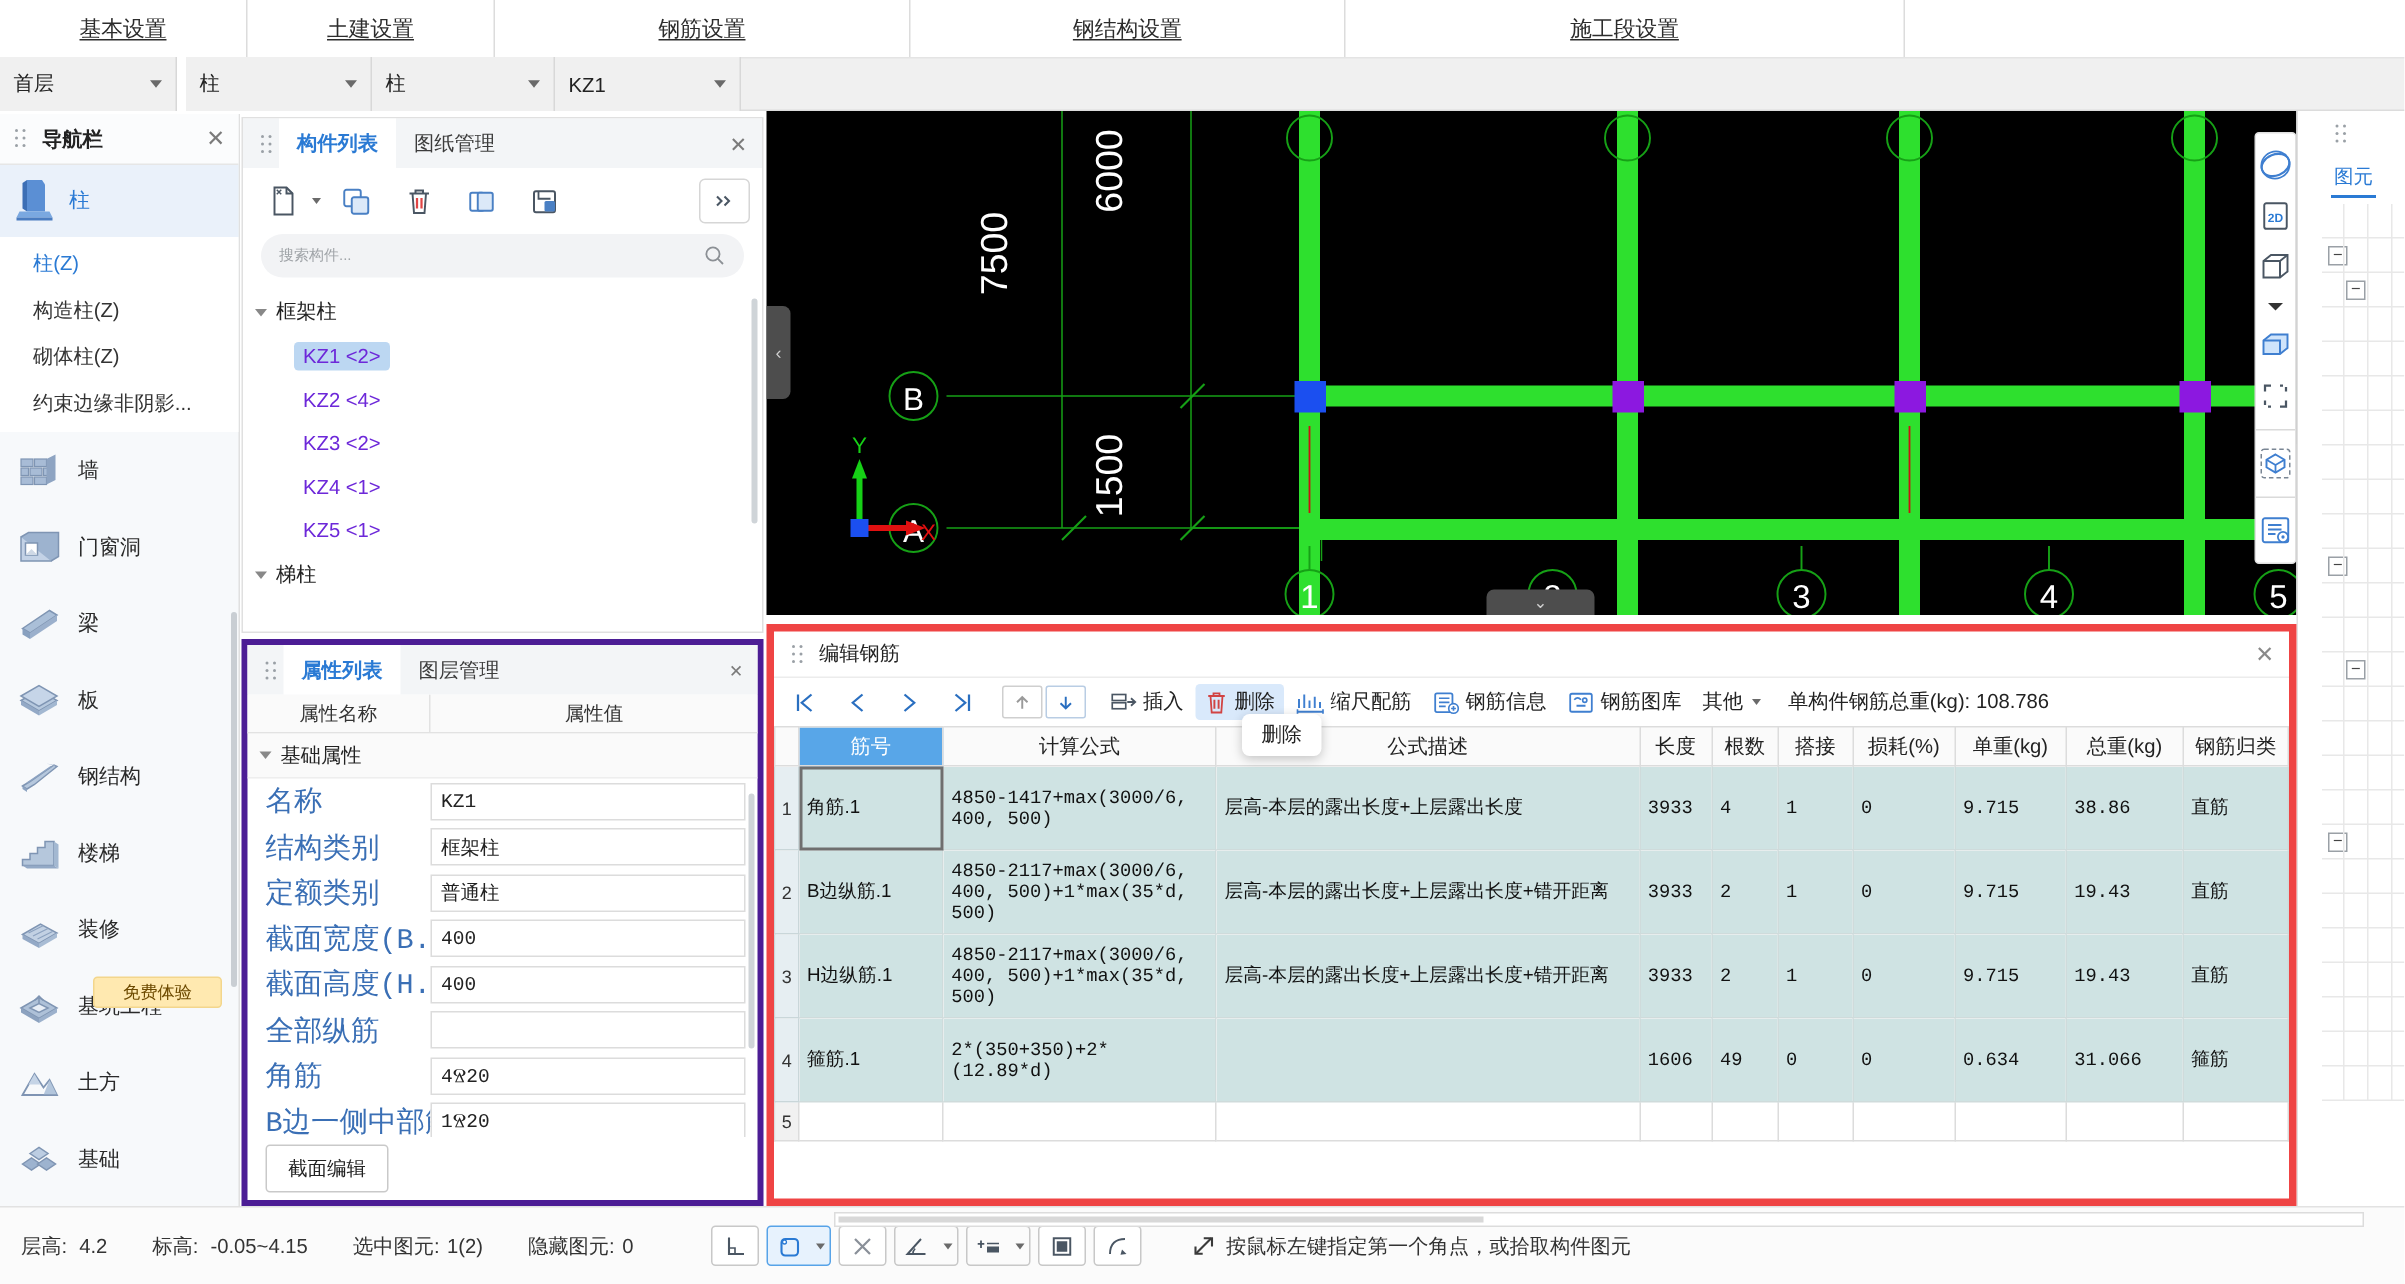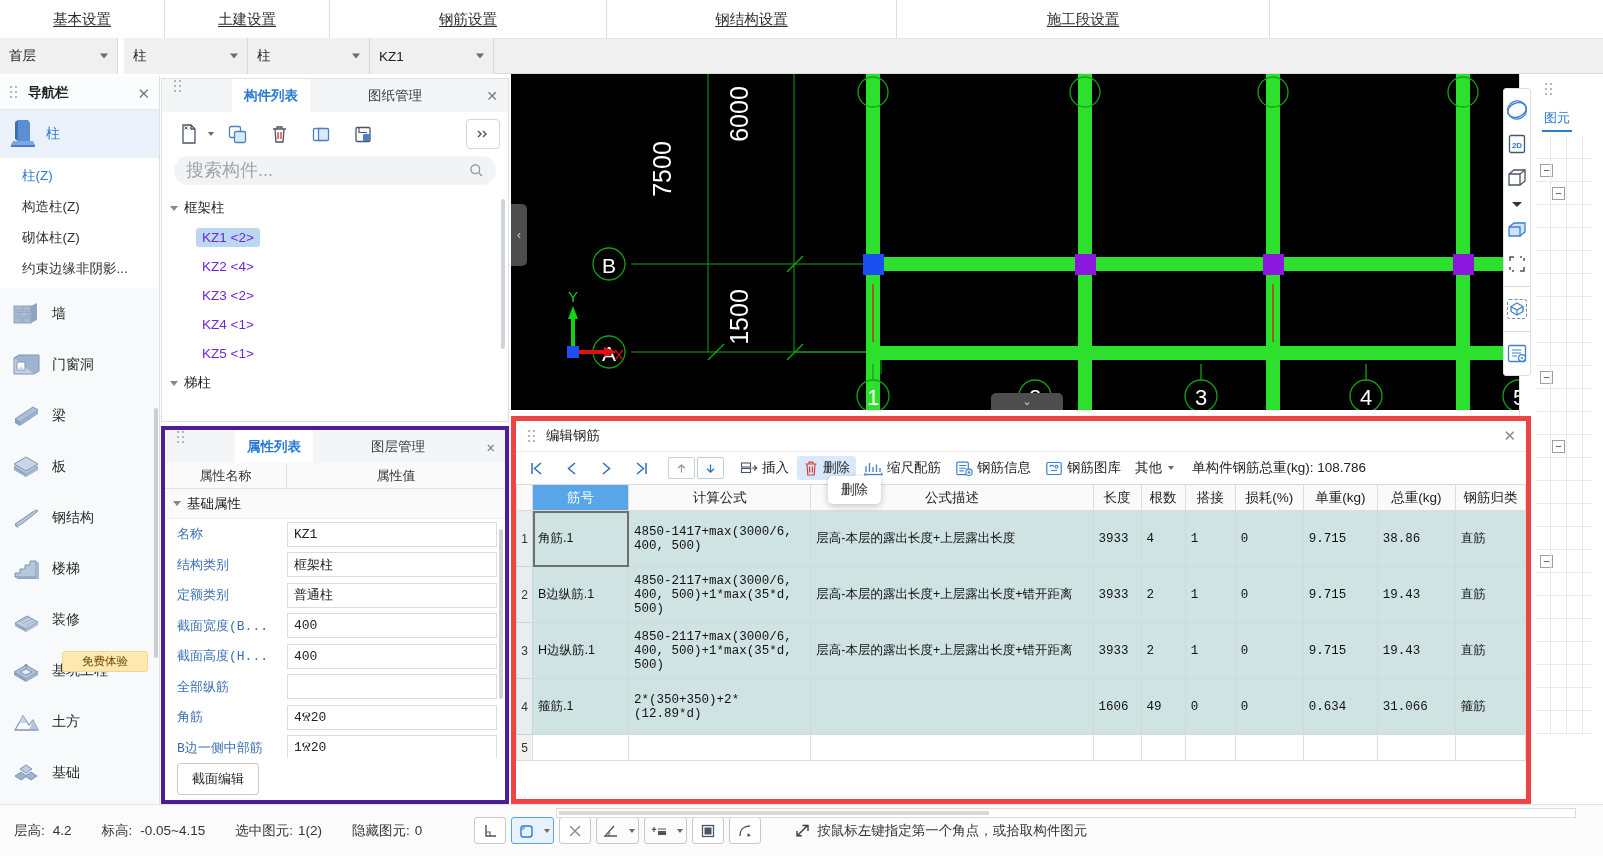--- a/index.html
+++ b/index.html
@@ -99,21 +99,21 @@
     position: absolute; right: 1px; top: 120px; width: 4px; height: 250px;
     background: #c9ced3; border-radius: 2px;
   }
 
   
   .complist {
     position: absolute; left: 161px; top: 78px; width: 348px; height: 344px;
     background: #ffffff; border: 1px solid #e0e0e0;
     display: flex; flex-direction: column;
   }
-  .tabbar { height: 33px; display: flex; background: #f3f5f7; position: relative; flex:none;gap:46px;}
+  .tabbar { height: 33px; display: flex; align-items: flex-end; background: #f3f5f7; position: relative; flex:none;}
   .tabbar .grip { margin-left: 8px; margin-bottom: 9px; }
   .tab {
     height: 33px; padding: 0 12px; display: flex; align-items: center;
     font-size: 13.5px; color: #3c3c3c; cursor: pointer;
   }
   .tab.active { background: #ffffff; color: #2a7ad4; font-weight: 600; }
   .tabx { position: absolute; right: 10px; top: 9px; font-size: 14px; color: #7b7b7b; cursor: pointer; }
 
   .ctoolbar { height: 44px; display: flex; align-items: center; padding: 0 8px; gap: 4px; flex:none;}
   .tbtn {
@@ -124,21 +124,21 @@
   .tcaret { width: 0;height:0;border-left:3.5px solid transparent;border-right:3.5px solid transparent;border-top:4.5px solid #6a6a6a; margin-left:-4px;}
   .tbtn.boxed { border: 1px solid #d6d6d6; width: 34px; }
 
   .searchwrap { padding: 0 12px 8px 12px; flex:none;}
   .searchbox {
     height: 29px; background: #f2f3f5; border-radius: 15px;
     display: flex; align-items: center; padding: 0 12px; position: relative;
   }
   .searchbox input {
     border: none; background: transparent; outline: none; flex: 1;
-    font-size: 18px; color: #b91c1c; font-family: inherit;
+    font-size: 10px; color: #b91c1c; font-family: inherit;
   }
   .searchbox input::placeholder { color: #a0a4a8; }
 
   .treearea { flex: 1; overflow: hidden; position: relative; padding-left: 8px; }
   .tree-group {
     height: 30px; display: flex; align-items: center; font-size: 13.5px; color: #222; cursor: pointer;
   }
   .tri { width: 0;height:0;border-left:4px solid transparent;border-right:4px solid transparent;border-top:5px solid #888; margin-right:6px;}
   .tree-leaf {
     height: 29px; display: flex; align-items: center; padding-left: 26px;
@@ -163,21 +163,21 @@
   }
   .ph-name { width: 122px; border-right: 1px solid #e2e2e2; }
   .ph-val { flex: 1; }
   .propscroll { flex: 1; overflow: hidden; position: relative; }
   .prop-group {
     height: 30px; display: flex; align-items: center; padding-left: 8px;
     font-size: 13.5px; color: #222; background: #fafafa; border-bottom: 1px solid #eee;
   }
   .prop-row { display: flex; height: 30.5px; align-items: center; }
   .prop-lbl {
-    width: 122px; padding-left: 12px; font-size: 13px; color: #3a6fb5;
+    width: 122px; padding-left: 12px; font-size: 19px; color: #3a6fb5;
     overflow: hidden; white-space: nowrap;
   }
   .prop-val {
     flex: 1; margin-right: 8px; height: 25px; border: 1px solid #dcdcdc;
     display: flex; align-items: center; padding-left: 6px; font-size: 13px; color: #222;
     background: #fff;
   }
   .prop-footer { height: 42px; display: flex; align-items: center; padding-left: 12px; flex:none;}
   .btn-outline {
     border: 1px solid #c9c9c9; border-radius: 3px; background: #fff;
@@ -213,21 +213,21 @@
     position: absolute; right: 0; top: 14px; width: 28px;
     background: #ffffff; border: 1px solid #e0e0e0; border-radius: 3px;
     padding: 6px 0; display: flex; flex-direction: column; align-items: center; gap: 4px;
     z-index: 5;
   }
   .vtb { width: 34px; height: 30px; display: flex; align-items: center; justify-content: center; cursor: pointer; border-radius:3px;}
   .vtb-sep { width: 26px; height: 1px; background: #dadada; margin: 3px 0; }
 
   
   .rightstrip {
-    position: absolute; right: 12px; top: 74px; width: 72px; bottom: 52px;
+    position: absolute; right: 0; top: 74px; width: 72px; bottom: 52px;
     background: #ffffff; border-left: 1px solid #e0e0e0; overflow: hidden; padding-left: 16px;
   }
   .rs-head { height: 30px; display: flex; align-items: center; }
   .rs-head .grip { margin-left: 5px; }
   .rs-tabline { height: 28px; display:flex; align-items:flex-end; padding-left:6px;}
   .rs-tab { font-size:13px; color:#2a7ad4; border-bottom:2px solid #2a7ad4; padding:0 2px 3px 2px;}
   .rs-grid { position: relative; margin-top: 4px; }
   .rs-rowline { height: 23px; border-bottom: 1px solid #e8e8e8; display:flex; align-items:center; }
   .rs-vline { position:absolute; top:0; bottom:0; width:1px; background:#e8e8e8;}
   .rs-minus {

